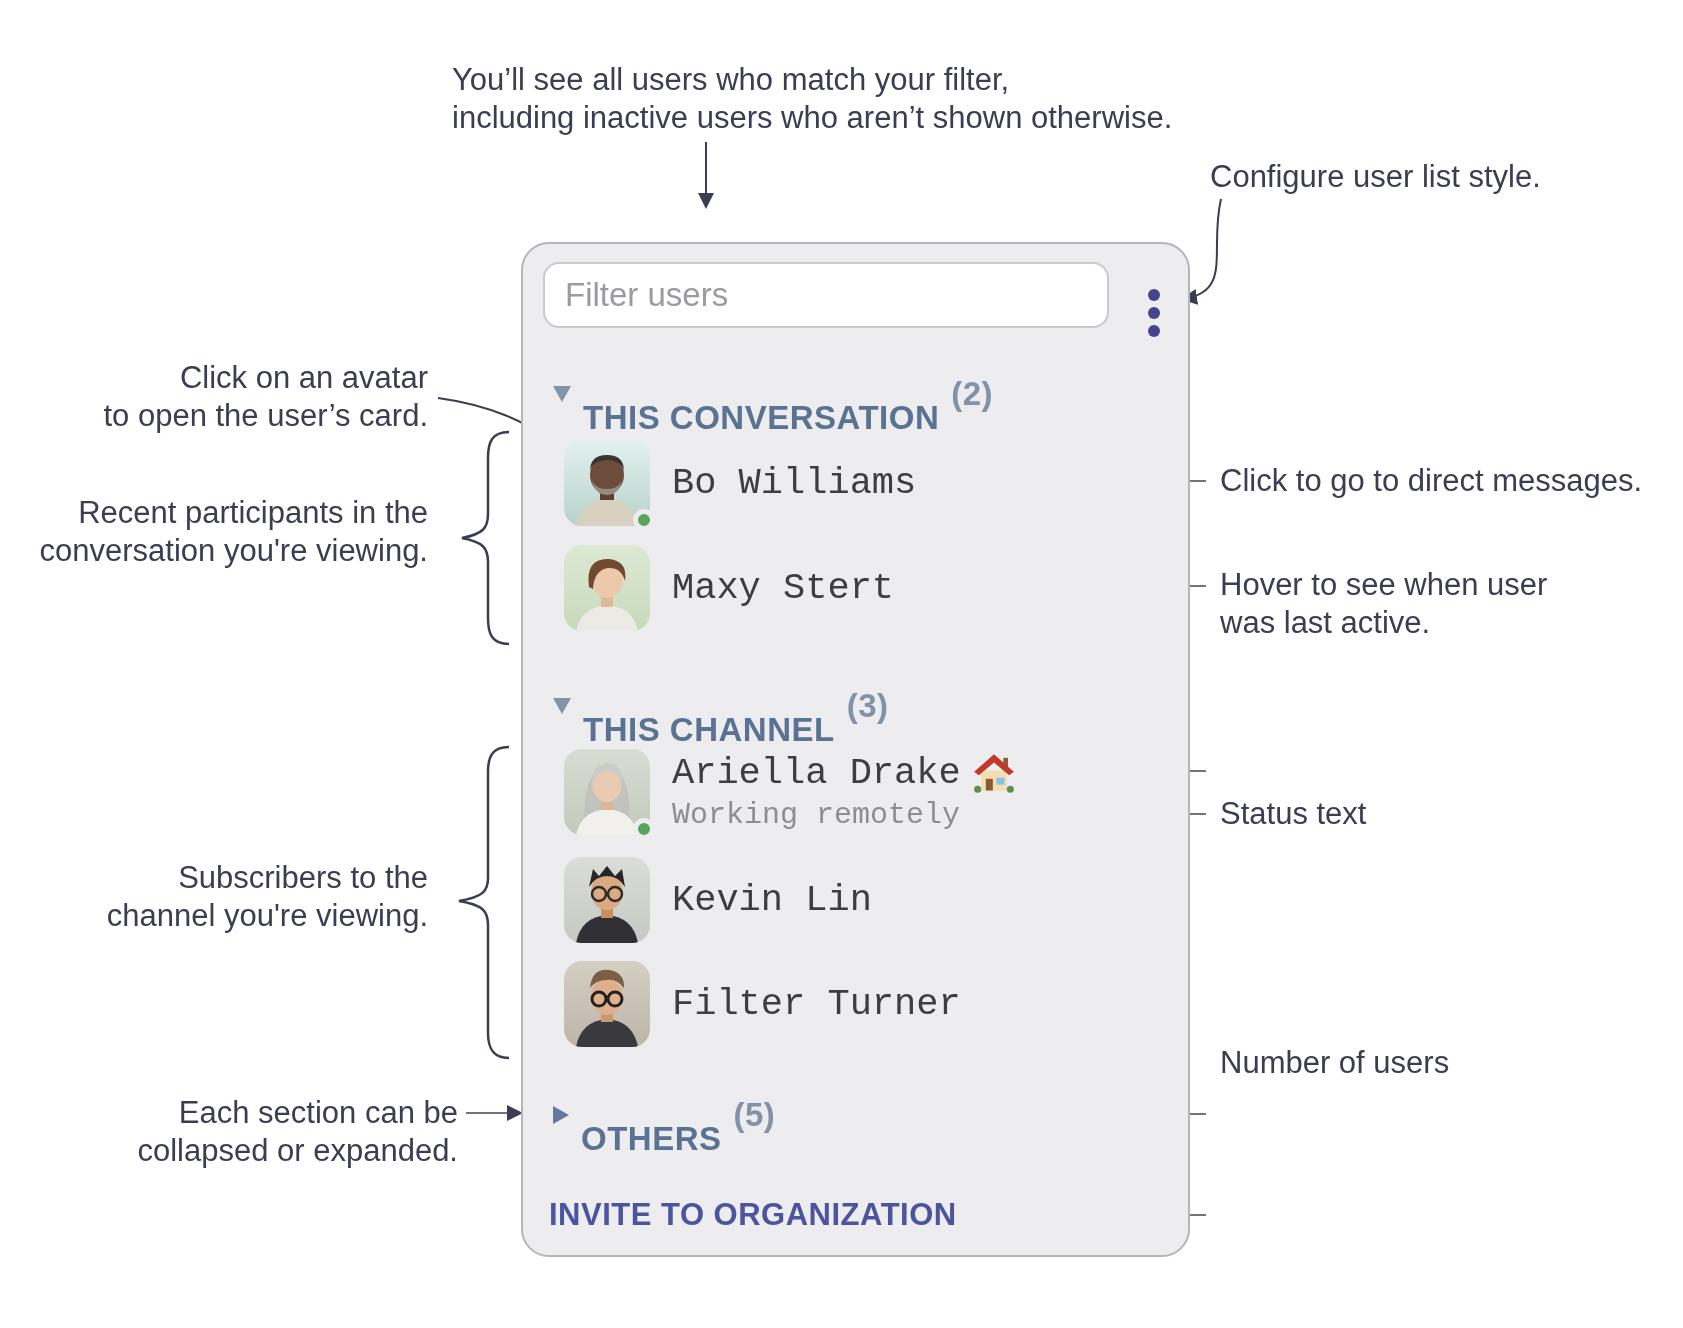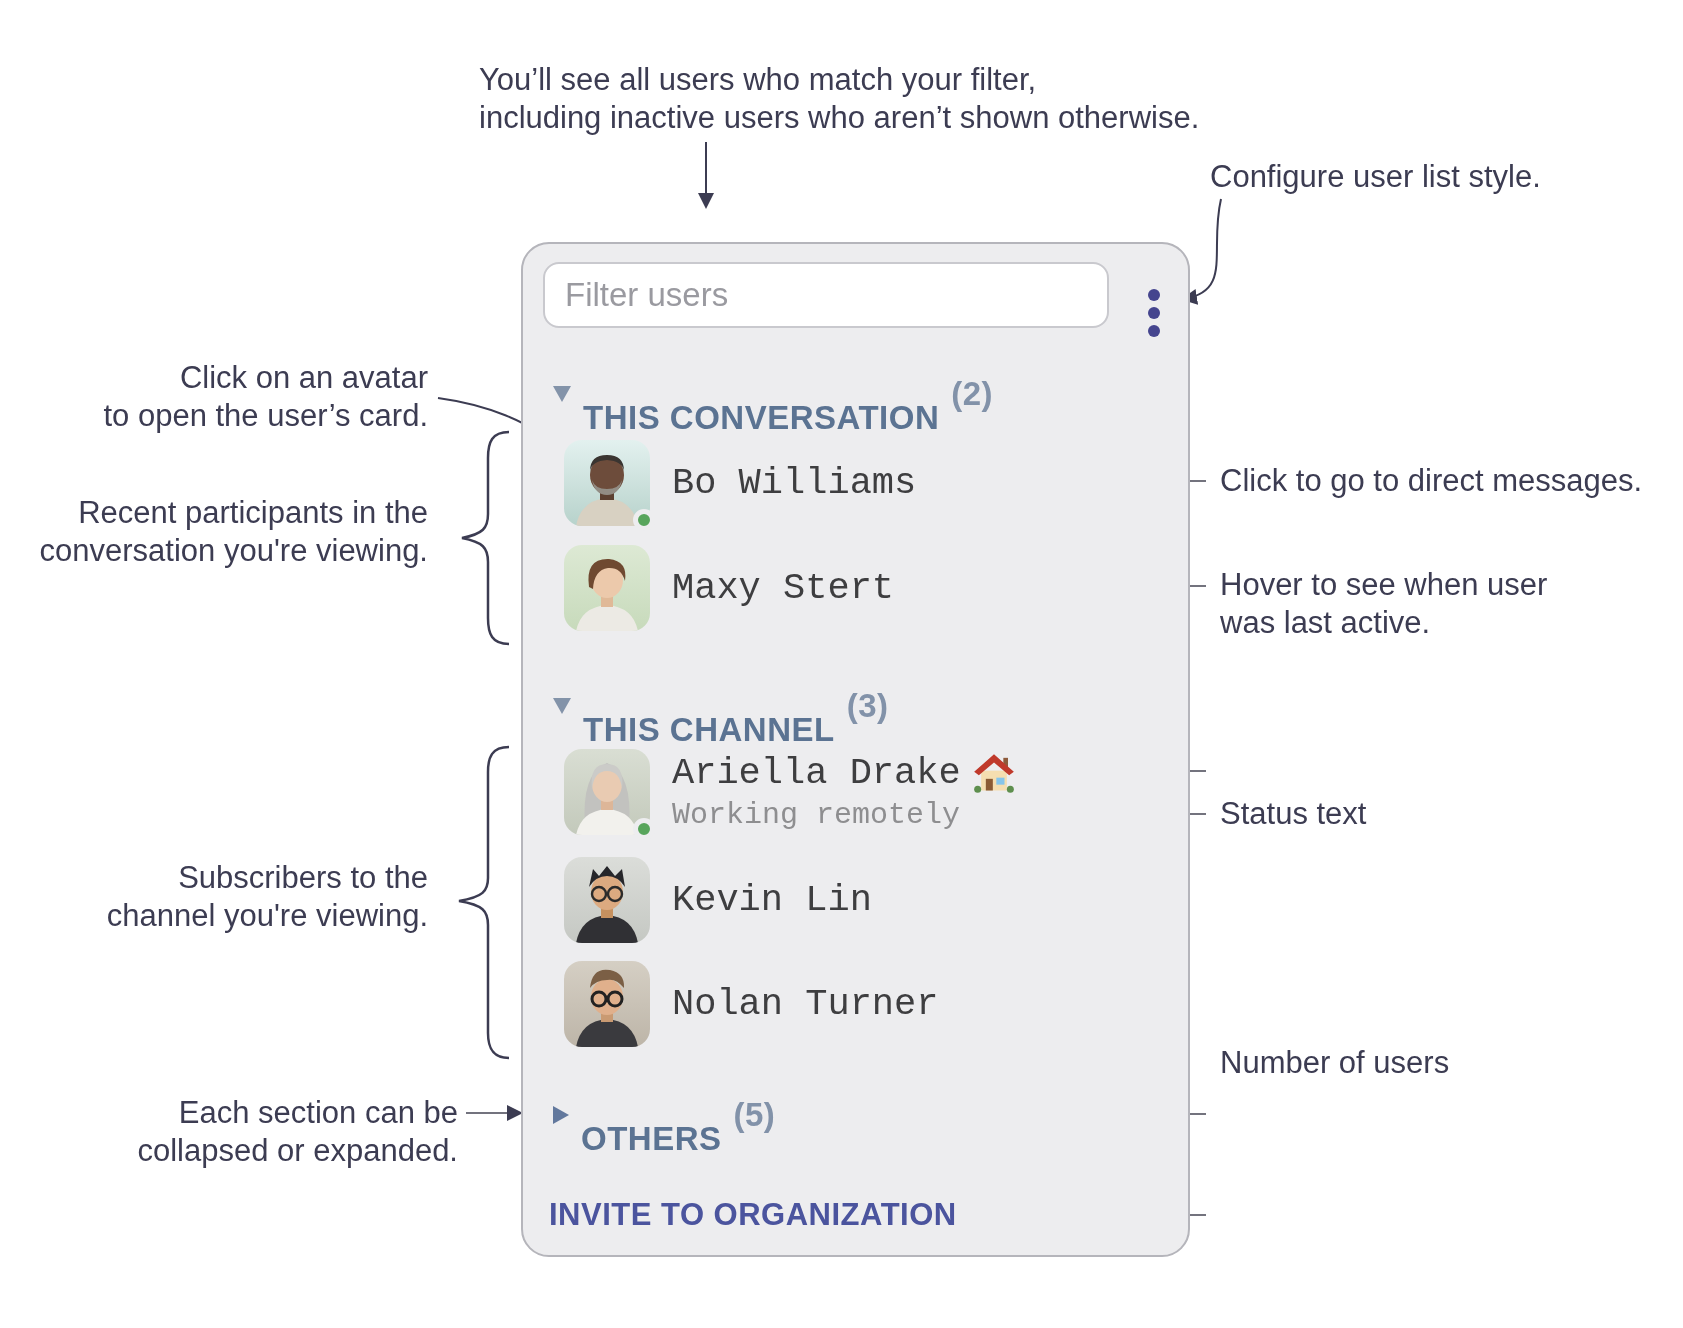--- a/index.html
+++ b/index.html
@@ -7,21 +7,21 @@
   #canvas {
     position:relative; width:1683px; height:1328px; background:#ffffff;
     font-family:"Liberation Sans","DejaVu Sans",sans-serif; overflow:hidden;
   }
   
   .note {
     position:absolute; color:#3c3c52; font-size:31px; line-height:38px;
     white-space:pre-line;
   }
   .note.right-align { text-align:right; }
-  #note-top       { left:479px; top:61px; }
+  #note-top       { left:452px; top:61px; }
   #note-configure { left:1210px; top:158px; }
   #note-click-avatar { right:1255px; top:359px; }
   #note-recent    { right:1255px; top:494px; }
   #note-subscribers { right:1255px; top:859px; }
   #note-collapse  { right:1225px; top:1094px; }
   #note-dm        { left:1220px; top:462px; }
   #note-last-active { left:1220px; top:566px; }
   #note-emoji     { left:1220px; top:752px; }
   #note-status    { left:1220px; top:795px; }
   #note-count     { left:1220px; top:1036px;margin-top:8px; }
@@ -258,21 +258,21 @@
           <path d="M12,86 Q17,60 43,58 Q69,60 74,86 Z" fill="#3a3a3e"></path>
           <rect x="37" y="45" width="12" height="16" fill="#c99a72"></rect>
           <ellipse cx="43" cy="36" rx="16" ry="18" fill="#e0b08c"></ellipse>
           <path d="M26,27 Q28,6 46,9 Q61,12 60,27 Q52,17 43,19 Q32,19 26,27 Z" fill="#7b5f45"></path>
           <circle cx="35" cy="38" r="7" fill="none" stroke="#222222" stroke-width="3"></circle>
           <circle cx="51" cy="38" r="7" fill="none" stroke="#222222" stroke-width="3"></circle>
           <path d="M42,38 L44,38" stroke="#222222" stroke-width="3"></path>
           <path d="M33,52 Q43,58 53,52 Q48,55 43,55 Q38,55 33,52 Z" fill="#8d8377"></path>
         </svg>
       </span>
-      <span class="uname">Nolan Turner</span>
+      <span class="uname">Filter Turner</span>
     </div>
 
     <div class="sec" id="sec-others">
       <span class="tri-right"></span>
       <span class="sec-label">OTHERS</span>
       <span class="sec-count">(5)</span>
     </div>
 
     <a id="invite-link">INVITE TO ORGANIZATION</a>
 

